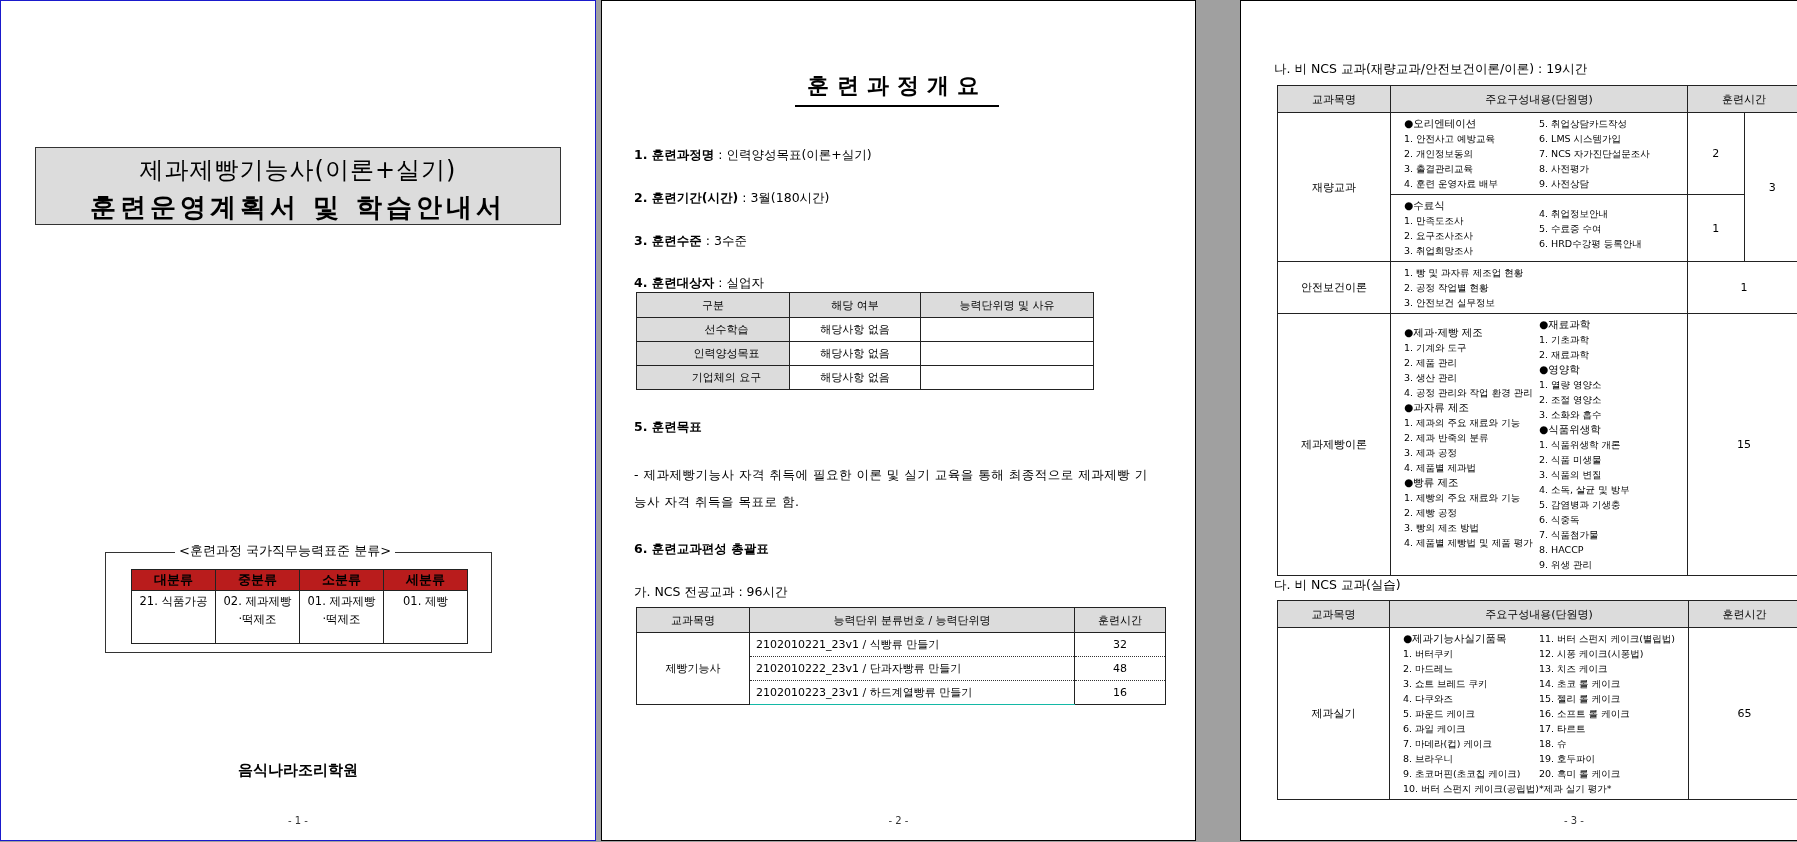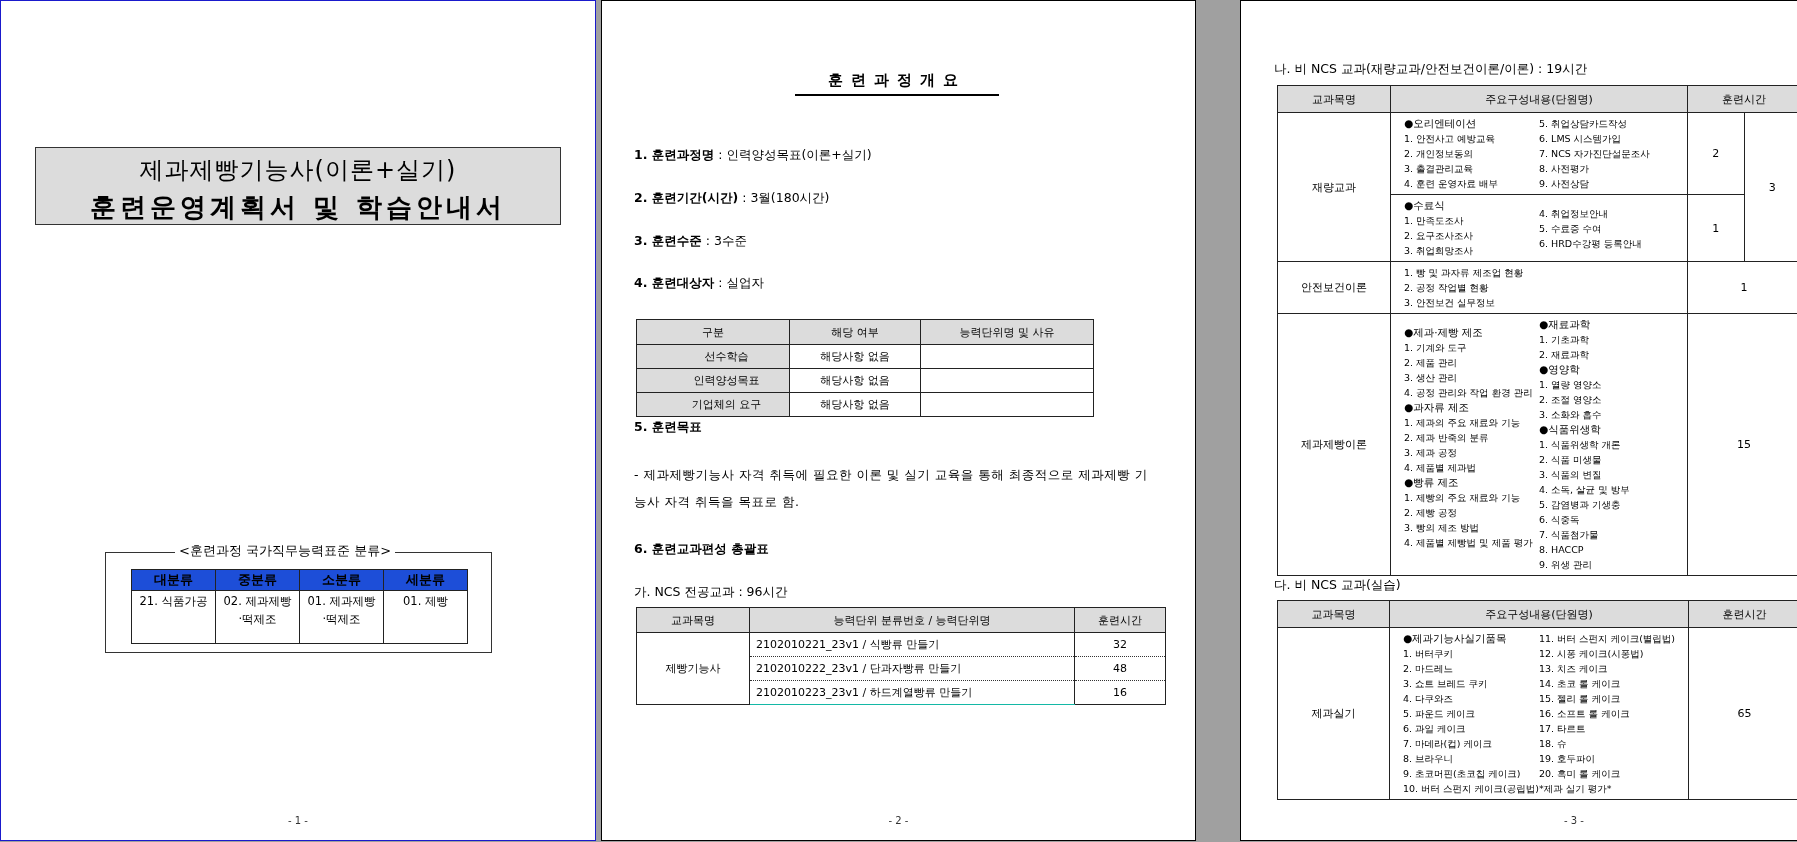--- a/index.html
+++ b/index.html
@@ -14,26 +14,26 @@
   .abs { position:absolute; }
   .pnum { position:absolute; bottom:14px; left:0; right:0; text-align:center; font-size:10px; color:#333; }
 
   
   .titlebox { left:34px; top:146px; width:526px; height:78px; background:#dcdcdc; border:1px solid #333; box-sizing:border-box; text-align:center; }
   .titlebox .t1 { font-size:24px; margin-top:6px; letter-spacing:1px; }
   .titlebox .t2 { font-size:26px; font-weight:bold; margin-top:4px; letter-spacing:4px; }
   .ncsbox { left:104px; top:551px; width:387px; height:101px; border:1px solid #333; box-sizing:border-box; }
   .ncslabel { left:174px; top:541px; background:#fff; padding:0 4px; font-size:13px; }
   .ncstable { left:130px; top:568px; border-collapse:collapse; font-size:11.5px; }
-  .ncstable th { background:#1d4ed8; border:1px solid #222; font-weight:bold; width:81px; height:18px; font-size:13px; }
+  .ncstable th { background:#b91c1c; border:1px solid #222; font-weight:bold; width:81px; height:18px; font-size:13px; }
   .ncstable td { border-left:1px solid #222; border-right:1px solid #222; border-bottom:1px solid #222; text-align:center; vertical-align:top; height:50px; line-height:18px; }
   .org { left:0; right:0; top:760px; text-align:center; font-size:15px; font-weight:bold; }
 
   
-  .p2title { left:193px; top:70px; width:204px; text-align:center; font-size:15px; font-weight:bold; letter-spacing:8px; border-bottom:2px solid #000; padding-bottom:4px; }
+  .p2title { left:193px; top:70px; width:204px; text-align:center; font-size:22px; font-weight:bold; letter-spacing:8px; border-bottom:2px solid #000; padding-bottom:4px; }
   .item { left:32px; font-size:12.5px; }
   .item b { font-weight:bold; }
   .tbl { border-collapse:collapse; font-size:11px; }
   .tbl th { background:#dcdcdc; border:1px solid #222; font-weight:normal; height:22px; }
   .tbl td { border:1px solid #222; text-align:center; height:21px; }
   .tbl td.gray { background:#dcdcdc;padding-left:28px; }
   .goal { left:32px; top:460px; width:520px; font-size:12.5px; line-height:27px; letter-spacing:0.5px; }
   .t6 td.dot { border-top:1px dotted #333; border-bottom:1px dotted #333; }
   .t6 td.left { text-align:left; padding-left:6px; }
 
@@ -74,40 +74,41 @@
       <td style="white-space:pre-line">21. 식품가공</td>
       <td style="white-space:pre-line">02. 제과제빵
 ·떡제조</td>
       <td style="white-space:pre-line">01. 제과제빵
 ·떡제조</td>
       <td style="white-space:pre-line">01. 제빵</td>
     </tr>
   </tbody>
     </table>
 
+  <div class="abs org">음식나라조리학원</div>
   <div class="pnum">- 1 -</div>
 </div>
 
 <div class="page" id="page2">
   <div class="abs p2title">훈련과정개요</div>
 
   <div class="abs item" style="top:146px">
     <b>1. 훈련과정명</b><span> : 인력양성목표(이론+실기)</span>
   </div>
   <div class="abs item" style="top:189px">
     <b>2. 훈련기간(시간)</b><span> : 3월(180시간)</span>
   </div>
   <div class="abs item" style="top:232px">
     <b>3. 훈련수준</b><span> : 3수준</span>
   </div>
   <div class="abs item" style="top:274px">
     <b>4. 훈련대상자</b><span> : 실업자</span>
   </div>
 
-  <table class="abs tbl" style="left:34px; top:318px; width:458px;">
+  <table class="abs tbl" style="left:34px; top:291px; width:458px;">
     <tbody>
         <tr>
       <th style="width:150px">구분</th>
       <th style="width:128px">해당 여부</th>
       <th>능력단위명 및 사유</th>
     </tr>
     <tr>
       <td class="gray">선수학습</td>
       <td>해당사항 없음</td>
       <td></td>

